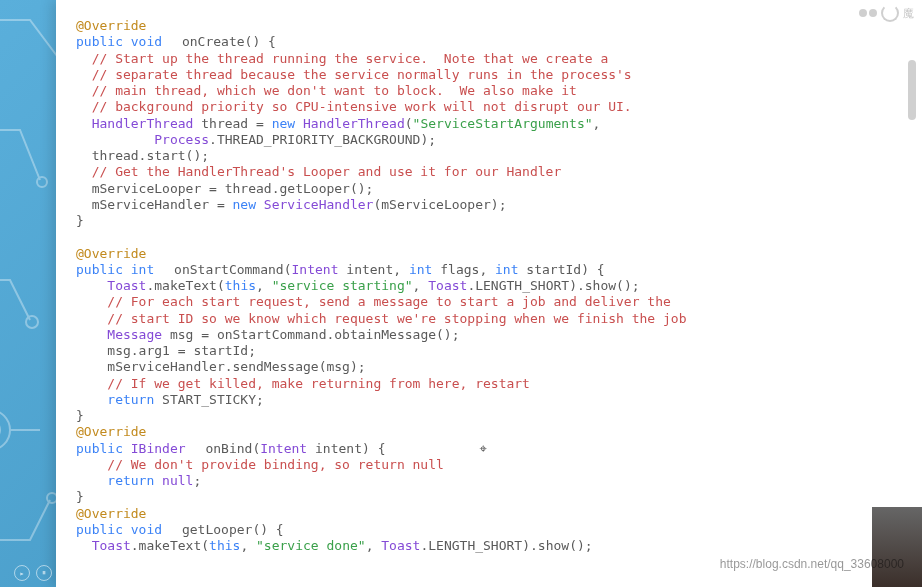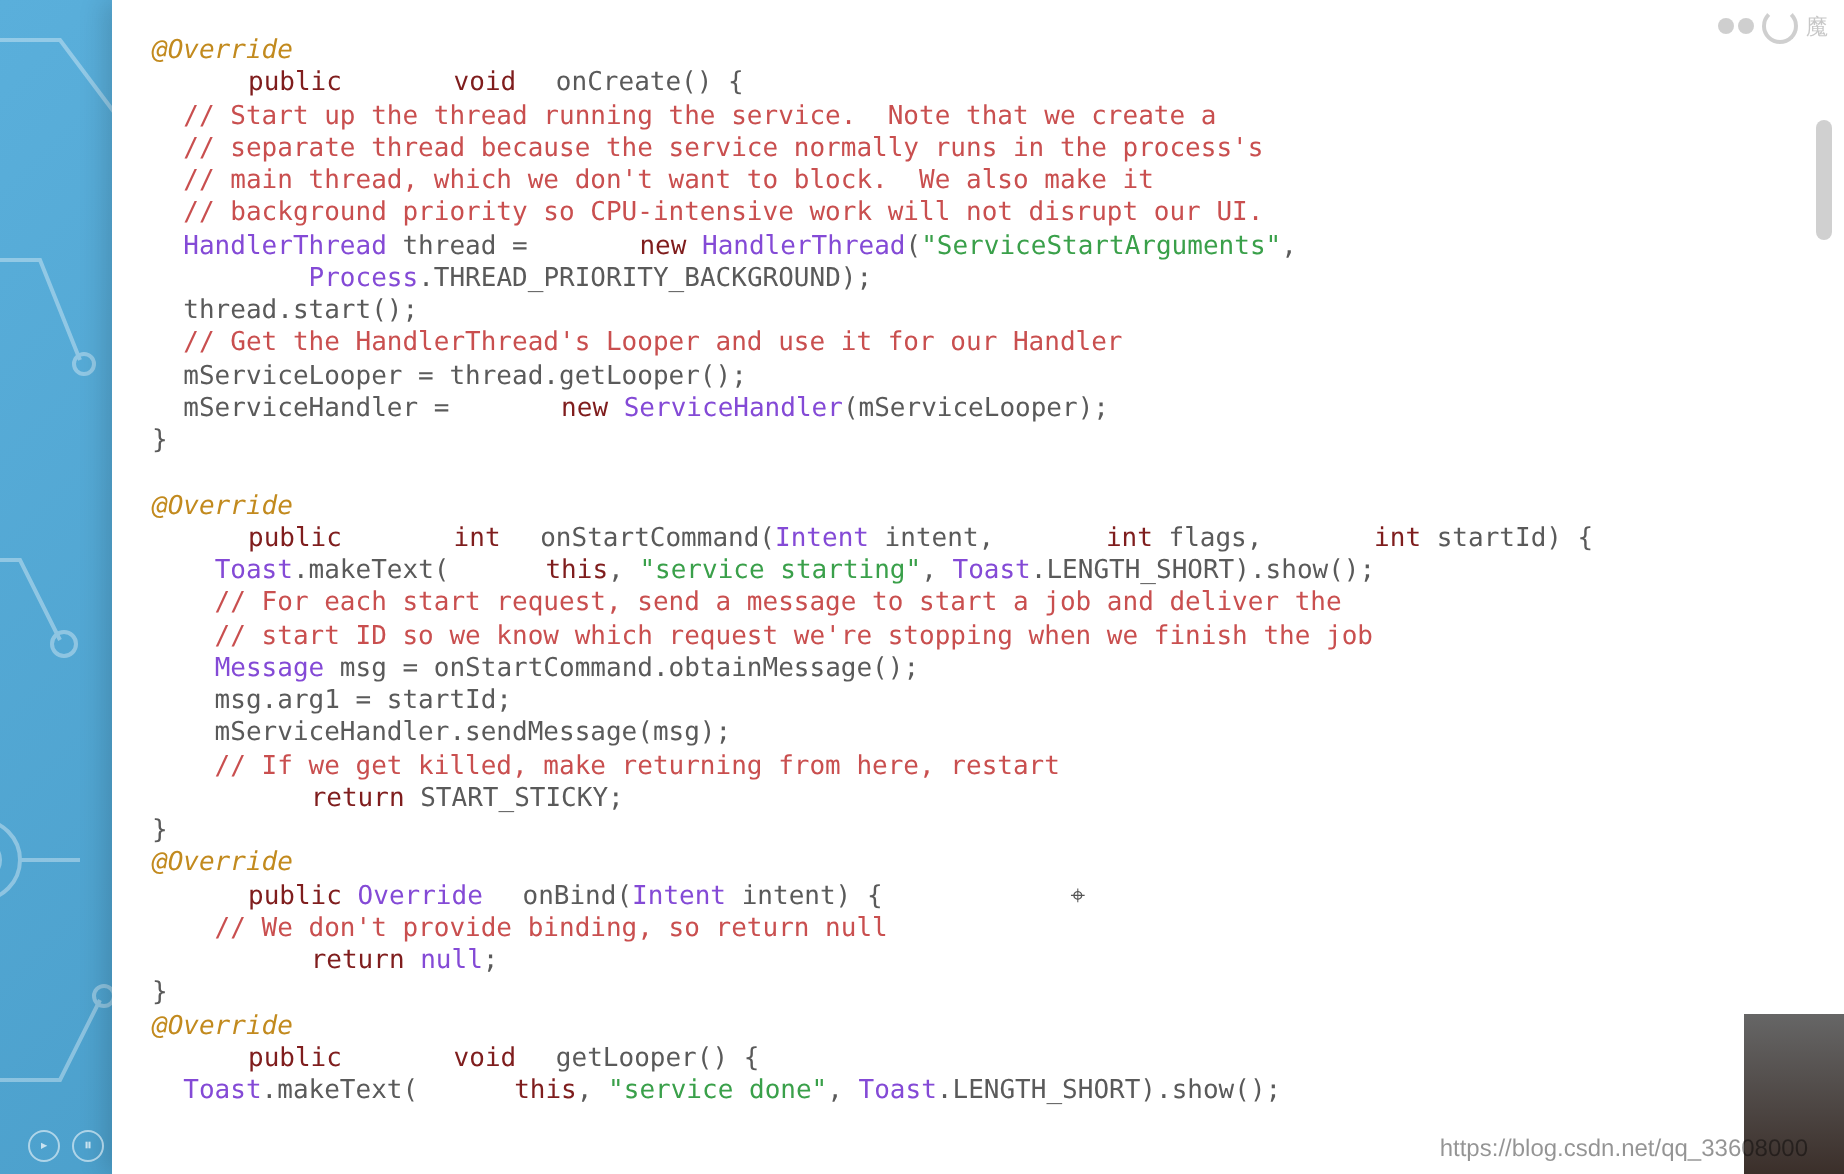--- a/index.html
+++ b/index.html
@@ -4,30 +4,30 @@
 <style>
 body { margin:0; padding:0; width:922px; height:587px; overflow:hidden; font-family:"Consolas","Courier New",monospace; font-size:13px; background:#4a9dc9; position:relative; }
 .bg-deco { position:absolute; inset:0; background:linear-gradient(135deg,#5aafdb 0%,#3a8db9 100%); overflow:hidden; }
 .bg-deco svg { position:absolute; left:-30px; top:-20px; }
 .code-panel { position:absolute; left:56px; top:0; right:0; bottom:0; background:#ffffff; padding:18px 20px 8px 20px; box-sizing:border-box; box-shadow:-4px 0 12px rgba(0,0,0,.15); }
 .corner-logo { position:absolute; right:8px; top:4px; color:#b0b0b0; font-family:sans-serif; font-size:11px; display:flex; align-items:center; gap:4px; opacity:.7; }
 .corner-logo .dots { display:flex; gap:2px; }
 .corner-logo .dot { width:8px; height:8px; border-radius:50%; background:#bbb; }
 .corner-logo .arc { width:14px; height:14px; border:2px solid #bbb; border-top-color:transparent; border-radius:50%; }
 pre { margin:0; white-space:pre; line-height:1.25; letter-spacing:0; }
-.kw { color:#7f1d1d;margin-left:48px; }          
-.ann { color:#c28a1e;font-style:italic; }         
+.kw { color:#3b82f6; }          
+.ann { color:#c28a1e; }         
 .typ { color:#844ad6; }         
 .str { color:#3aa04a; }         
 .cmt { color:#c94f4f; }         
 .fn { color:#5a5a5a;margin-left:12px; }
 .id { color:#5a5a5a; }
 .pun { color:#5a5a5a; }
 .cursor { color:#555; }
-.watermark { position:absolute; right:18px; bottom:6px; color:rgba(0,0,0,.42); font-family:sans-serif; font-size:12px; }
+.watermark { position:absolute; right:18px; bottom:16px; color:rgba(0,0,0,.42); font-family:sans-serif; font-size:12px; }
 .scroll-ind { position:absolute; right:6px; top:60px; width:8px; height:60px; background:#d0d0d0; border-radius:4px; }
 .thumb { position:absolute; right:0; bottom:0; width:50px; height:80px; background:linear-gradient(#666,#3b2f2a); }
 .bottom-icons { position:absolute; left:14px; bottom:6px; display:flex; gap:6px; }
 .bottom-icons .bi { width:14px; height:14px; border:1px solid rgba(255,255,255,.55); border-radius:50%; display:flex; align-items:center; justify-content:center; color:rgba(255,255,255,.7); font-size:8px; cursor:pointer; }
 </style>
 </head>
 <body>
 
 <div class="bg-deco">
 <svg width="120" height="620" viewBox="0 0 120 620">
@@ -80,21 +80,21 @@
 <span class="id">    </span><span class="typ">Toast</span><span class="id">.makeText(</span><span class="kw">this</span><span class="pun">, </span><span class="str">"service starting"</span><span class="pun">, </span><span class="typ">Toast</span><span class="id">.LENGTH_SHORT).show();</span>
 <span class="cmt">    // For each start request, send a message to start a job and deliver the</span>
 <span class="cmt">    // start ID so we know which request we're stopping when we finish the job</span>
 <span class="id">    </span><span class="typ">Message</span><span class="id"> msg = onStartCommand.obtainMessage();</span>
 <span class="id">    msg.arg1 = startId;</span>
 <span class="id">    mServiceHandler.sendMessage(msg);</span>
 <span class="cmt">    // If we get killed, make returning from here, restart</span>
 <span class="id">    </span><span class="kw">return</span><span class="id"> START_STICKY;</span>
 <span class="pun">}</span>
 <span class="ann">@Override</span>
-<span class="kw">public</span><span> </span><span class="typ">Override</span><span class="fn"> onBind(</span><span class="typ">Intent</span><span class="id"> intent) {            </span><span class="cursor">⌖</span>
+<span class="kw">public</span><span> </span><span class="typ">IBinder</span><span class="fn"> onBind(</span><span class="typ">Intent</span><span class="id"> intent) {            </span><span class="cursor">⌖</span>
 <span class="cmt">    // We don't provide binding, so return null</span>
 <span class="id">    </span><span class="kw">return</span><span> </span><span class="typ">null</span><span class="pun">;</span>
 <span class="pun">}</span>
 <span class="ann">@Override</span>
 <span class="kw">public</span><span> </span><span class="kw">void</span><span class="fn"> getLooper() {</span>
 <span class="id">  </span><span class="typ">Toast</span><span class="id">.makeText(</span><span class="kw">this</span><span class="pun">, </span><span class="str">"service done"</span><span class="pun">, </span><span class="typ">Toast</span><span class="id">.LENGTH_SHORT).show();</span></pre>
 
 <div class="thumb"></div>
 </div>
 

